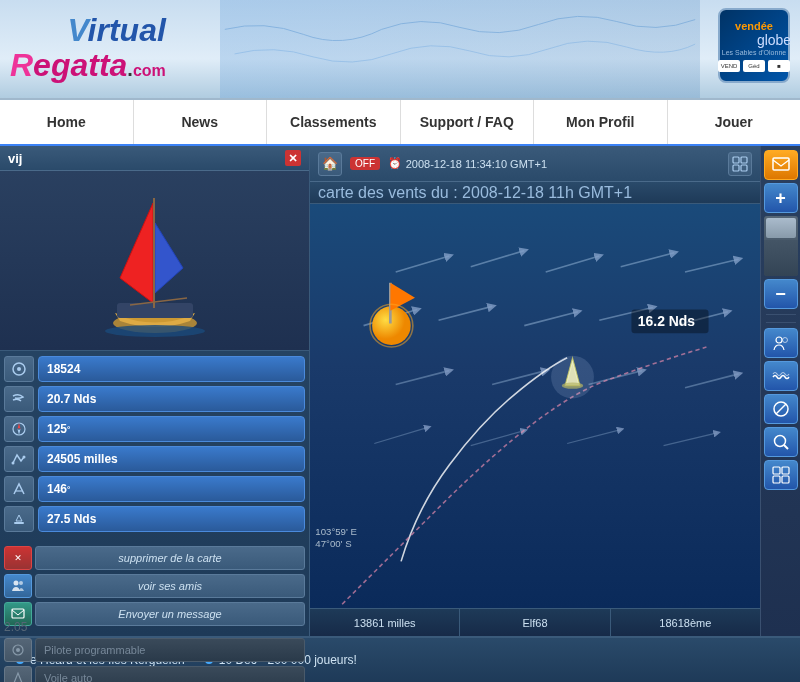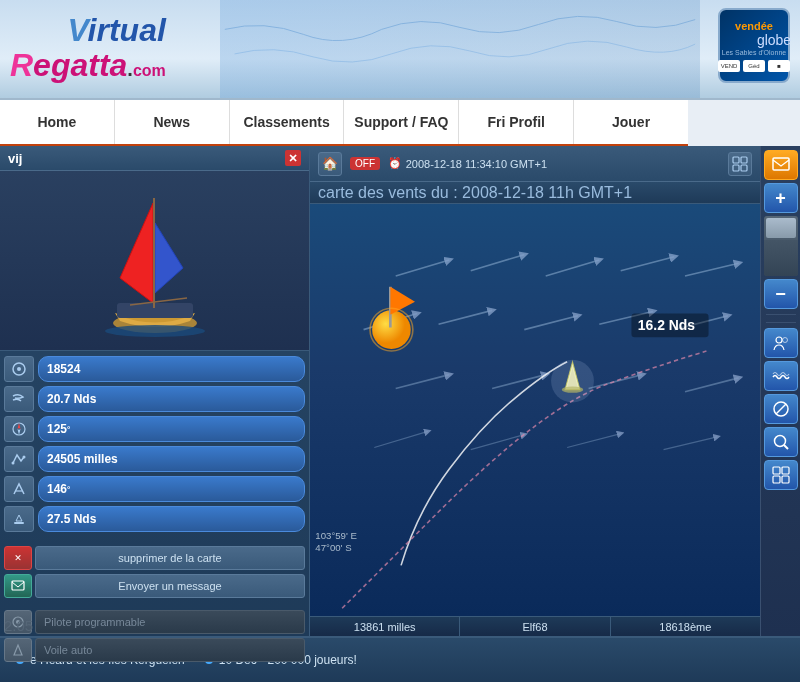--- a/index.html
+++ b/index.html
@@ -53,24 +53,24 @@
       font-size: 9px;
       text-align: center;
     }
     .vendee-top { font-size: 11px; font-weight: bold; color: #ff9900; }
     .vendee-globe { font-size: 14px; color: #ccddff; margin-left: 40px; }
     .vendee-sponsors { display: flex; gap: 3px; margin-top: 4px; }
     .sponsor-box { width: 22px; height: 12px; background: white; border-radius: 2px; font-size: 6px; color: #333; display: flex; align-items: center; justify-content: center; overflow: hidden; }
 
     
     #nav {
-      width: 688px;
+      width: 800px;
       height: 46px;
       background: white;
-      border-bottom: 2px solid #c2410c;
+      border-bottom: 2px solid #3b82f6;
       display: flex;
       align-items: stretch;
     }
     .nav-item {
       flex: 1;
       display: flex;
       align-items: center;
       justify-content: center;
       font-size: 14px;
       font-weight: bold;
@@ -160,21 +160,21 @@
       display: flex;
       align-items: center;
       justify-content: center;
       color: #aaccee;
       font-size: 10px;
     }
     .stat-value {
       flex: 1;
       background: linear-gradient(180deg, #3a7acc, #2a5a9a);
       border: 1px solid #4a8adc;
-      border-radius: 10px;
+      border-radius: 4px;
       color: white;
       font-size: 12px;
       font-weight: bold;
       padding: 3px 8px;
       height: 26px;
       display: flex;
       align-items: center;
     }
     .stat-value sup { font-size: 8px; vertical-align: super; }
 
@@ -219,20 +219,21 @@
       border-radius: 3px;
       color: #cce0f0;
       font-size: 11px;
       padding: 3px 8px;
       cursor: pointer;
       text-align: center;
       height: 24px;
       display: flex;
       align-items: center;
       justify-content: center;
+      font-style: italic;
     }
 
     
     #features {
       padding: 4px;
       display: flex;
       flex-direction: column;
       gap: 2px;
       margin-top: 2px;
     }
@@ -267,21 +268,21 @@
       display: flex;
       align-items: center;
     }
 
     
     #version {
       position: absolute;
       bottom: 2px;
       left: 4px;
       color: #556677;
-      font-size: 15px;
+      font-size: 12px;
     }
 
     
     #map-panel {
       flex: 1;
       display: flex;
       flex-direction: column;
       position: relative;
     }
 
@@ -352,21 +353,21 @@
     
     #map-area {
       flex: 1;
       background: linear-gradient(180deg, #1a4a7a 0%, #1a3a6a 40%, #0a2a5a 100%);
       position: relative;
       overflow: hidden;
     }
 
     
     #map-bottom {
-      height: 20px;
+      height: 28px;
       background: linear-gradient(180deg, #1e3a58, #162a48);
       display: flex;
       align-items: center;
       border-top: 1px solid #3a5a7a;
       font-size: 11px;
       color: #cce0f0;
     }
     .map-stat {
       flex: 1;
       text-align: center;
@@ -534,21 +535,21 @@
       <div class="sponsor-box">■</div>
     </div>
   </div>
 </div>
 
 <nav id="nav">
   <div class="nav-item">Home</div>
   <div class="nav-item">News</div>
   <div class="nav-item">Classements</div>
   <div class="nav-item">Support / FAQ</div>
-  <div class="nav-item">Fri Profil</div>
+  <div class="nav-item">Mon Profil</div>
   <div class="nav-item">Jouer</div>
 </nav>
 
 <div id="main">
 
   <div id="left-panel">
 
     <div class="panel-header">
       <span>vij</span>
       <button class="close-btn">✕</button>
@@ -640,20 +641,31 @@
             </svg>
         </div>
         <div class="stat-value">27.5 Nds</div>
       </div>
     </div>
 
     <div id="actions">
       <div class="action-row">
         <div class="action-icon">✕</div>
         <button class="action-btn">supprimer de la carte</button>
+      </div>
+      <div class="action-row">
+        <div class="action-icon blue">
+          <svg width="14" height="14" viewBox="0 0 14 14">
+              <circle cx="5" cy="4" r="2.5" fill="white" opacity="0.8"></circle>
+              <path d="M1,12 Q2,8 5,8 Q8,8 9,12" fill="white" opacity="0.8"></path>
+              <circle cx="10" cy="4" r="2" fill="white" opacity="0.6"></circle>
+              <path d="M8,12 Q9,9 10,9 Q12,9 13,12" fill="white" opacity="0.6"></path>
+            </svg>
+        </div>
+        <button class="action-btn">voir ses amis</button>
       </div>
       <div class="action-row">
         <div class="action-icon teal">
           <svg width="14" height="14" viewBox="0 0 14 14">
               <rect x="1" y="2" width="12" height="9" rx="1" stroke="white" stroke-width="1.2" fill="none"></rect>
               <path d="M1,3 L7,8 L13,3" stroke="white" stroke-width="1" fill="none"></path>
             </svg>
         </div>
         <button class="action-btn">Envoyer un message</button>
       </div>

